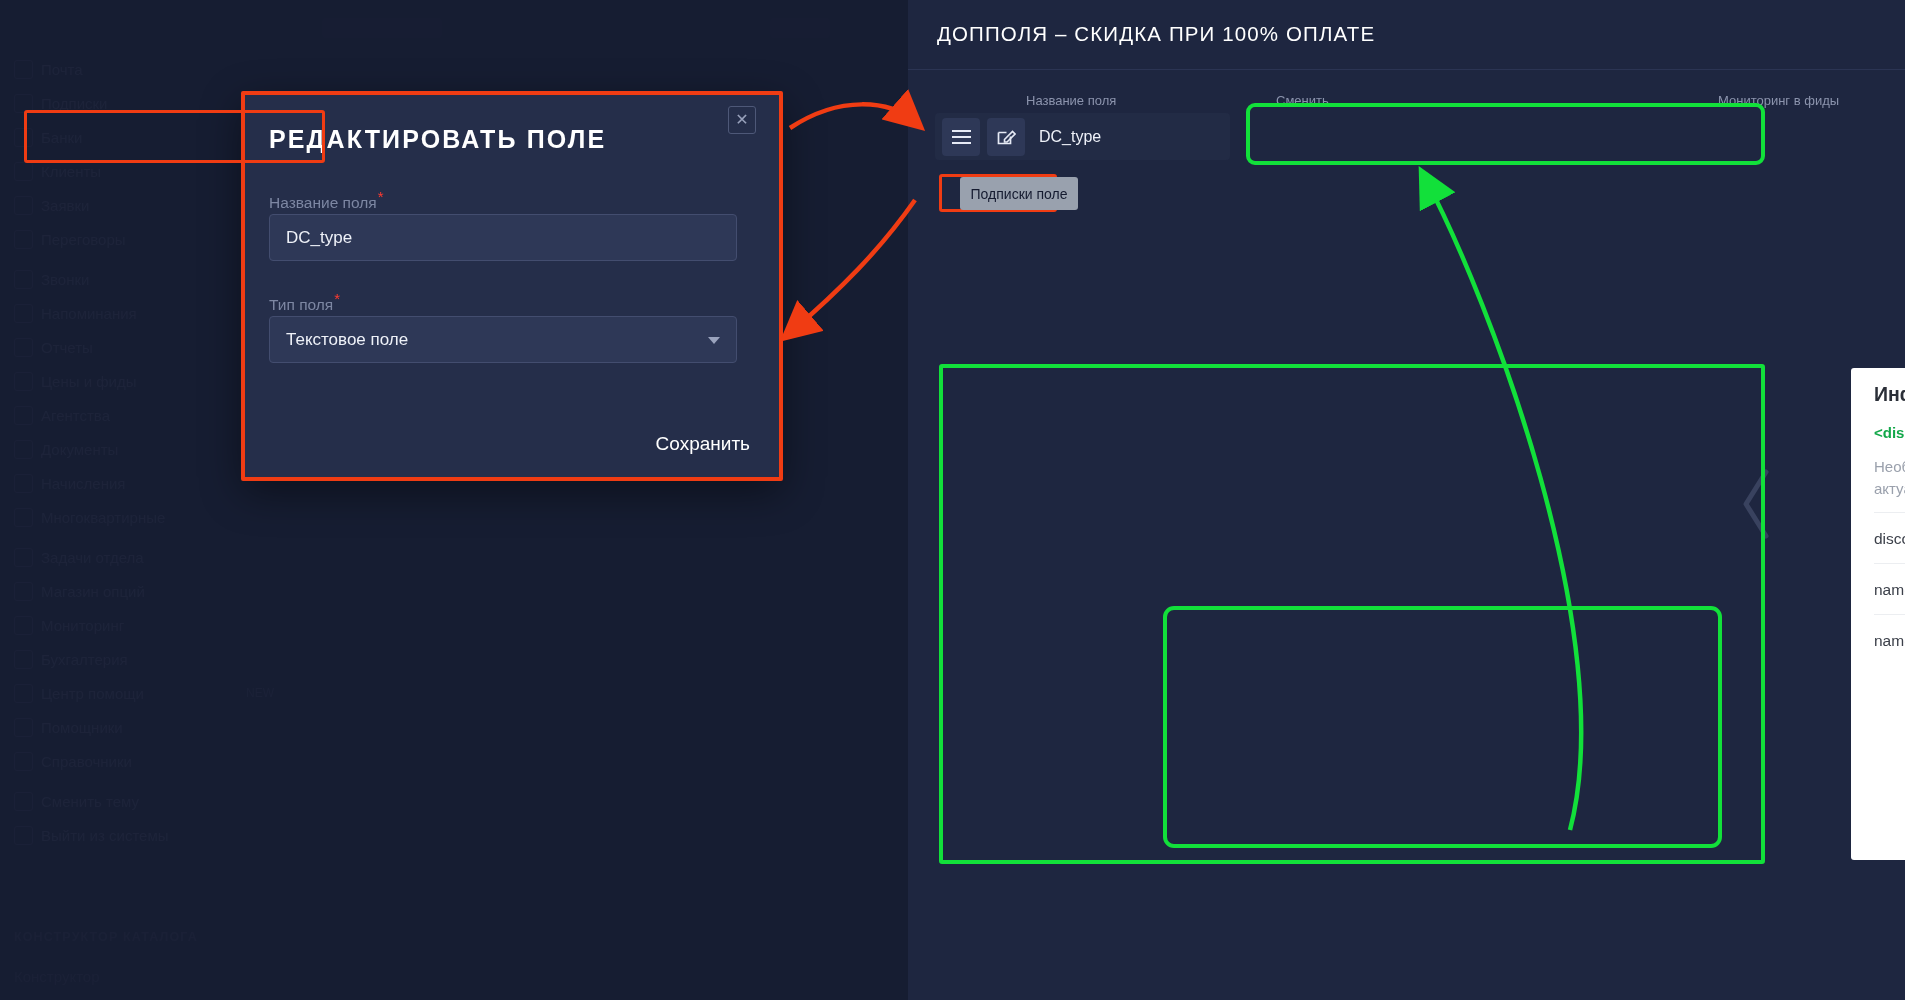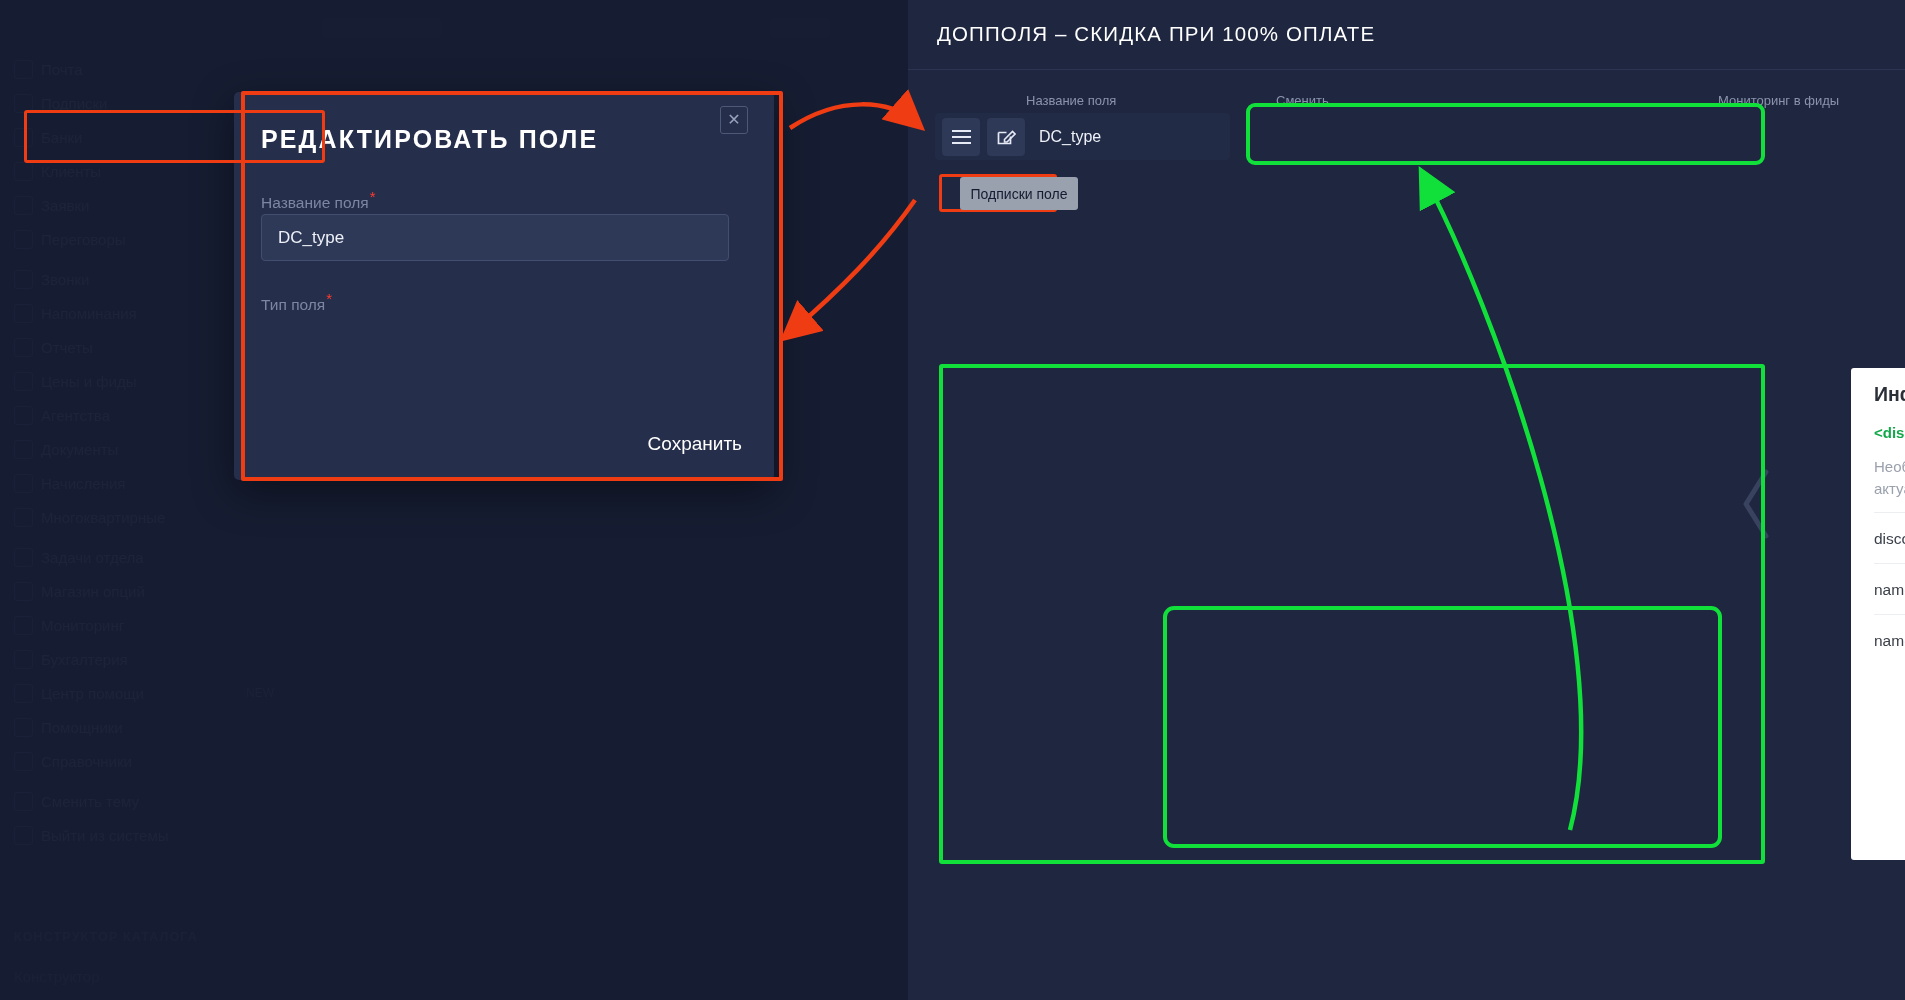--- a/index.html
+++ b/index.html
@@ -43,21 +43,21 @@
   .tb-ghost { position: absolute; background: #262f4c; border-radius: 4px; }
 
   
   .backdrop {
     position: absolute; left: 0; top: 0; width: 908px; height: 1000px;
     background: rgba(20,26,46,.84);
   }
 
   
   .modal {
-    position: absolute; left: 234px; top: 92px; width: 540px; height: 388px;
+    position: absolute; left: 242px; top: 92px; width: 540px; height: 388px;
     background: #252e4a; border-radius: 5px;
     box-shadow: 0 12px 42px rgba(0,0,0,.45);
     padding-left: 32px;
   }
   .modal-title {
     position: absolute; left: 27px; top: 33px;
     font-size: 25px; letter-spacing: .085em; color: #fff; font-weight: bold;
   }
   .modal-close {
     position: absolute; right: 26px; top: 14px;
@@ -313,20 +313,24 @@
 
     <div class="f-label" style="top:96px;">
       <span>Название поля</span><span class="req-star">*</span>
     </div>
     <div class="f-input" style="top:122px;">
       <span>DC_type</span>
     </div>
 
     <div class="f-label" style="top:198px;">
       <span>Тип поля</span><span class="req-star">*</span>
+    </div>
+    <div class="f-select" style="top:224px;">
+      <span>Текстовое поле</span>
+      <span class="caret"></span>
     </div>
 
     <div class="modal-save">Сохранить</div>
   </div>
   <div class="hl-red-modal"></div>
 
   <div class="right">
     <div class="r-head">
       <div class="r-title">ДОППОЛЯ – СКИДКА ПРИ 100% ОПЛАТЕ</div>
     </div>

